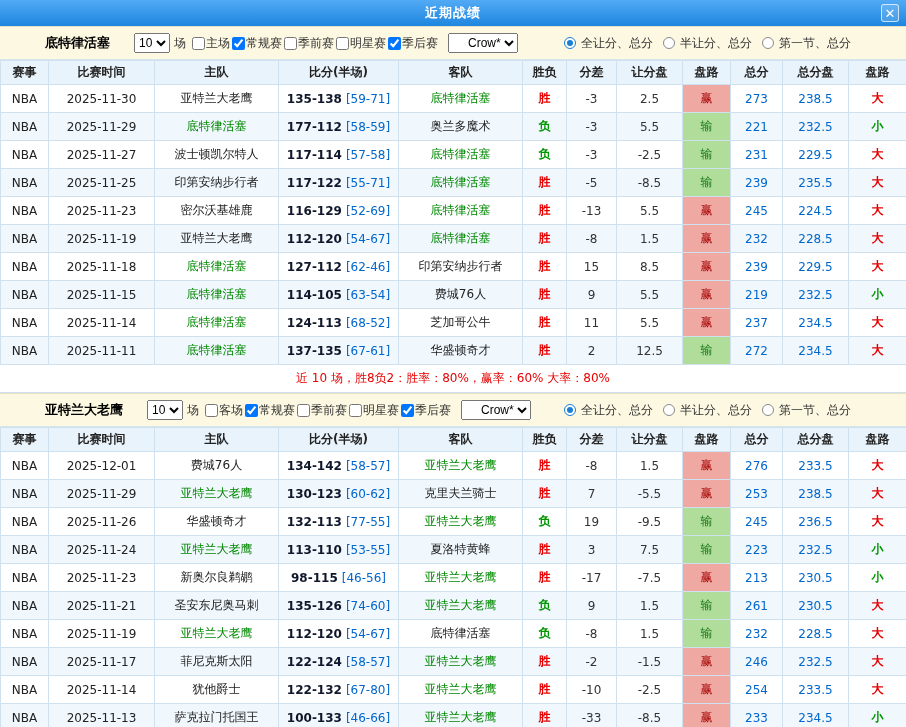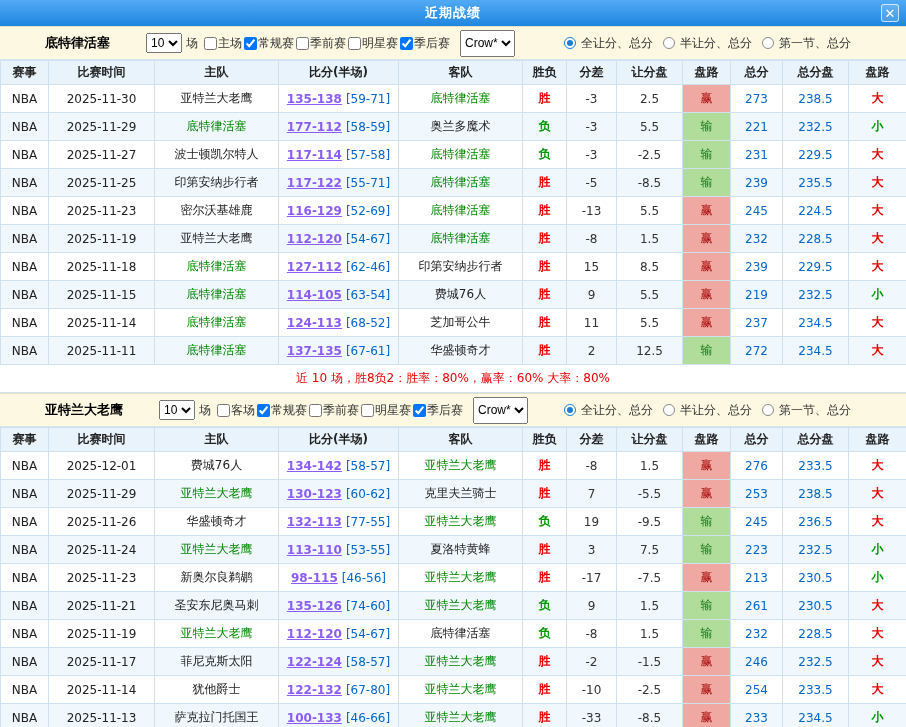--- a/index.html
+++ b/index.html
@@ -34,25 +34,25 @@
   .controls {
     height: 34px;
     background: #fcf8e1;
     border-top: 1px solid #e7e0c2;
     border-bottom: 1px solid #d8e4ee;
     display: flex; align-items: center;
     padding-left: 45px;
     white-space: nowrap;
   }
   .team-name { font-weight: bold; font-size: 13px; color: #000; }
-  .count-select { margin-left: 36px; height: 20px; font-size: 12px; }
+  .count-select { margin-left: 24px; height: 20px; font-size: 12px; }
   .lbl { margin: 0 4px 0 4px; color: #333; }
   .cb { display: inline-flex; align-items: center; margin-left: 2px; cursor: pointer; color: #333; }
   .cb input { width: 13px; height: 13px; margin: 0 1px 0 0; }
-  .odds-select { margin-left: 10px; height: 27px; font-size: 12px; }
+  .odds-select { margin-left: 10px; height: 20px; font-size: 12px; padding-left: 15px; }
   .radio-group { margin-left: auto; margin-right: 55px; display: flex; align-items: center; gap: 10px; color: #333; }
   .rd { display: inline-flex; align-items: center; gap: 5px; cursor: pointer; }
   .radio {
     width: 12px; height: 12px; border: 1px solid #8a8a8a; border-radius: 50%;
     background: #fff; position: relative; flex: 0 0 auto;
   }
   .radio.on { border-color: #1a7fd4; }
   .radio.on::after {
     content: ""; position: absolute; left: 2px; top: 2px;
     width: 6px; height: 6px; border-radius: 50%; background: #1a7fd4;
@@ -63,21 +63,21 @@
   th, td {
     border: 1px solid #cfe0ee; text-align: center;
     overflow: hidden; white-space: nowrap; padding: 0;
   }
   thead th { height: 24px; background: #e9f3fb; font-weight: bold; font-size: 12px; color: #222; }
   tbody td { height: 28px; font-size: 12px; background: #fff; }
   tr.alt td { background: #f0f7fd; }
 
   td.team { color: #222; }
   td.team.self { color: #008800; }
-  .pts { font-weight: bold; color: #8b5cf6; text-decoration: underline; }
+  .pts { font-weight: bold; color: #0f172a; }
   .half { color: #0066cc; margin-left: 4px; }
   td.result.win { color: #e60000; font-weight: bold; }
   td.result.loss { color: #009700; font-weight: bold; }
   td.num { color: #333; }
   td.blue { color: #0066cc; margin-left: 44px; }
   td.cover-win { background: #f0a9a2 !important; color: #a40000; }
   td.cover-loss { background: #b0dd9a !important; color: #1a7a1a; }
   td.ou.big { color: #e60000; font-weight: bold; }
   td.ou.small { color: #009700; font-weight: bold; }
 

